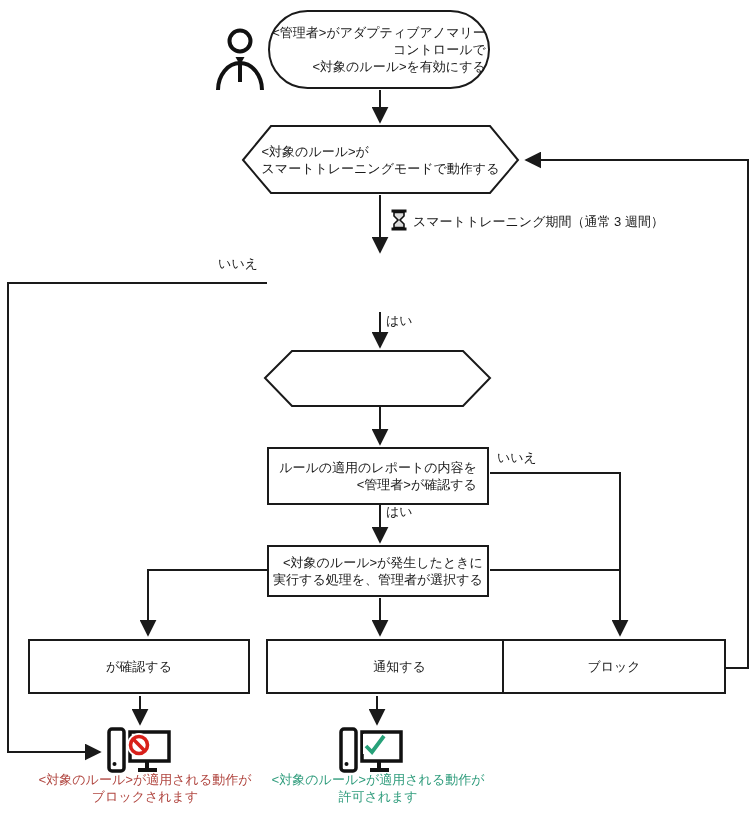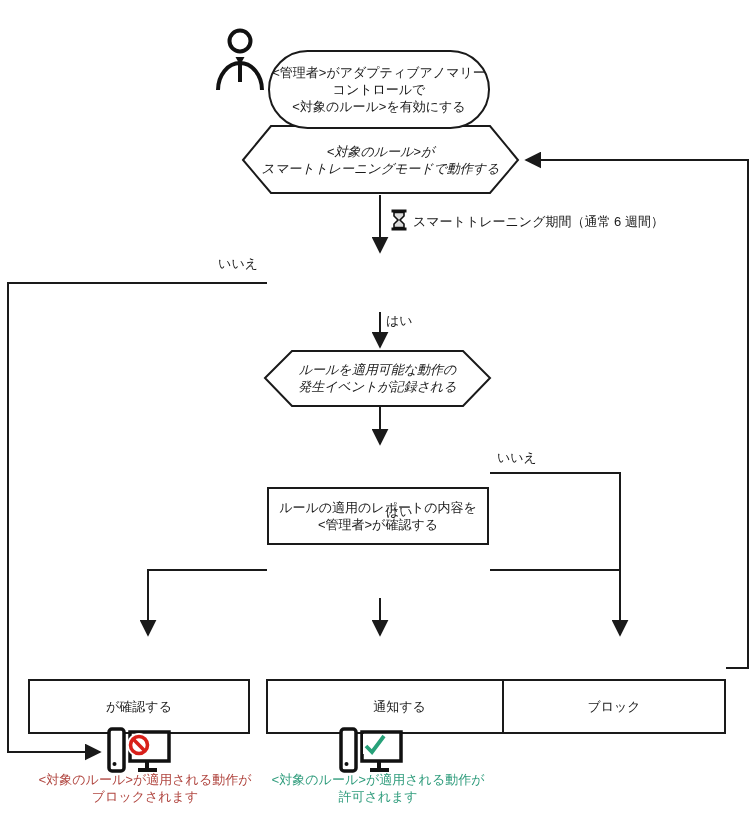--- a/index.html
+++ b/index.html
@@ -6,29 +6,28 @@
   .canvas{
     position:relative;width:753px;height:813px;background:#ffffff;
     font-family:"Liberation Sans","DejaVu Sans",sans-serif;
     color:#1a1a1a;overflow:hidden;
   }
   .canvas svg.connectors{position:absolute;left:0;top:0;z-index:1;}
   .node{
     position:absolute;z-index:2;box-sizing:border-box;
     background:#ffffff;border:2px solid #1a1a1a;
     display:flex;align-items:center;justify-content:center;
-    text-align:center;font-size:13px;line-height:17px;
+    text-align:right;font-size:13px;line-height:17px;
     white-space:pre-line;
-    margin-top:40px;
   }
   .terminator{border-radius:40px;}
   .hex-label{
     position:absolute;z-index:2;display:flex;align-items:center;justify-content:center;
-    text-align:center;font-size:13px;line-height:17px;white-space:pre-line;
-    background:transparent;border:none;font-style:italic;
+    text-align:left;font-size:13px;line-height:17px;white-space:pre-line;
+    background:transparent;border:none;
   }
   .flow-label{
     position:absolute;z-index:3;font-size:13px;line-height:17px;white-space:nowrap;
   }
   .outcome{
     position:absolute;z-index:3;font-size:13px;line-height:17px;
     text-align:center;white-space:pre-line;font-family:Liberation Mono, monospace;
   }
   .outcome-blocked{color:#b0453f;}
   .outcome-allowed{color:#2f9c7c;}
@@ -79,33 +78,33 @@
 &lt;対象のルール&gt;を有効にする</div>
 
   <div class="hex-label" style="left:243px;top:140px;width:275px;height:40px">&lt;対象のルール&gt;が
 スマートトレーニングモードで動作する</div>
 
   <svg class="icon" style="left:391px;top:209px" width="16" height="22" viewBox="0 0 16 22">
     <polygon points="3,3.5 13,3.5 13,7 9,11 13,15 13,18.5 3,18.5 3,15 7,11 3,7" fill="#dcdcdc" stroke="#111" stroke-width="1.6"></polygon>
     <line x1="0.5" y1="2" x2="15.5" y2="2" stroke="#111" stroke-width="3"></line>
     <line x1="0.5" y1="20" x2="15.5" y2="20" stroke="#111" stroke-width="3"></line>
   </svg>
-  <div class="flow-label" style="left:413px;top:213px">スマートトレーニング期間（通常 6 週間）</div>
+  <div class="flow-label" style="left:413px;top:213px">スマートトレーニング期間（通常 3 週間）</div>
 
   <div class="flow-label label-right" style="left:190px;top:255px;width:68px">いいえ</div>
   <div class="flow-label" style="left:386px;top:312px">はい</div>
 
-  <div class="hex-label" style="left:265px;top:358px;width:225px;height:40px">ルールを適用可能な動作の
-発生イベントが記録される</div>
 
   <div class="node" style="left:267px;top:447px;width:222px;height:58px">ルールの適用のレポートの内容を
 &lt;管理者&gt;が確認する</div>
   <div class="flow-label" style="left:497px;top:449px">いいえ</div>
   <div class="flow-label" style="left:386px;top:503px">はい</div>
 
+  <div class="node" style="left:267px;top:545px;width:222px;height:52px">&lt;対象のルール&gt;が発生したときに
+実行する処理を、管理者が選択する</div>
 
   <div class="node" style="left:28px;top:639px;width:222px;height:55px">が確認する</div>
   <div class="node" style="left:266px;top:639px;width:267px;height:55px">通知する</div>
   <div class="node" style="left:502px;top:639px;width:224px;height:55px">ブロック</div>
 
   <svg class="icon" style="left:106px;top:727px" width="66" height="50" viewBox="0 0 66 50">
     <rect x="3" y="2" width="15" height="42" rx="3" fill="#fff" stroke="#111" stroke-width="3.5"></rect>
     <circle cx="8.5" cy="37" r="2" fill="#111"></circle>
     <rect x="24" y="5" width="39" height="29" fill="#fff" stroke="#111" stroke-width="3.5"></rect>
     <line x1="41" y1="34" x2="41" y2="41" stroke="#111" stroke-width="4"></line>

